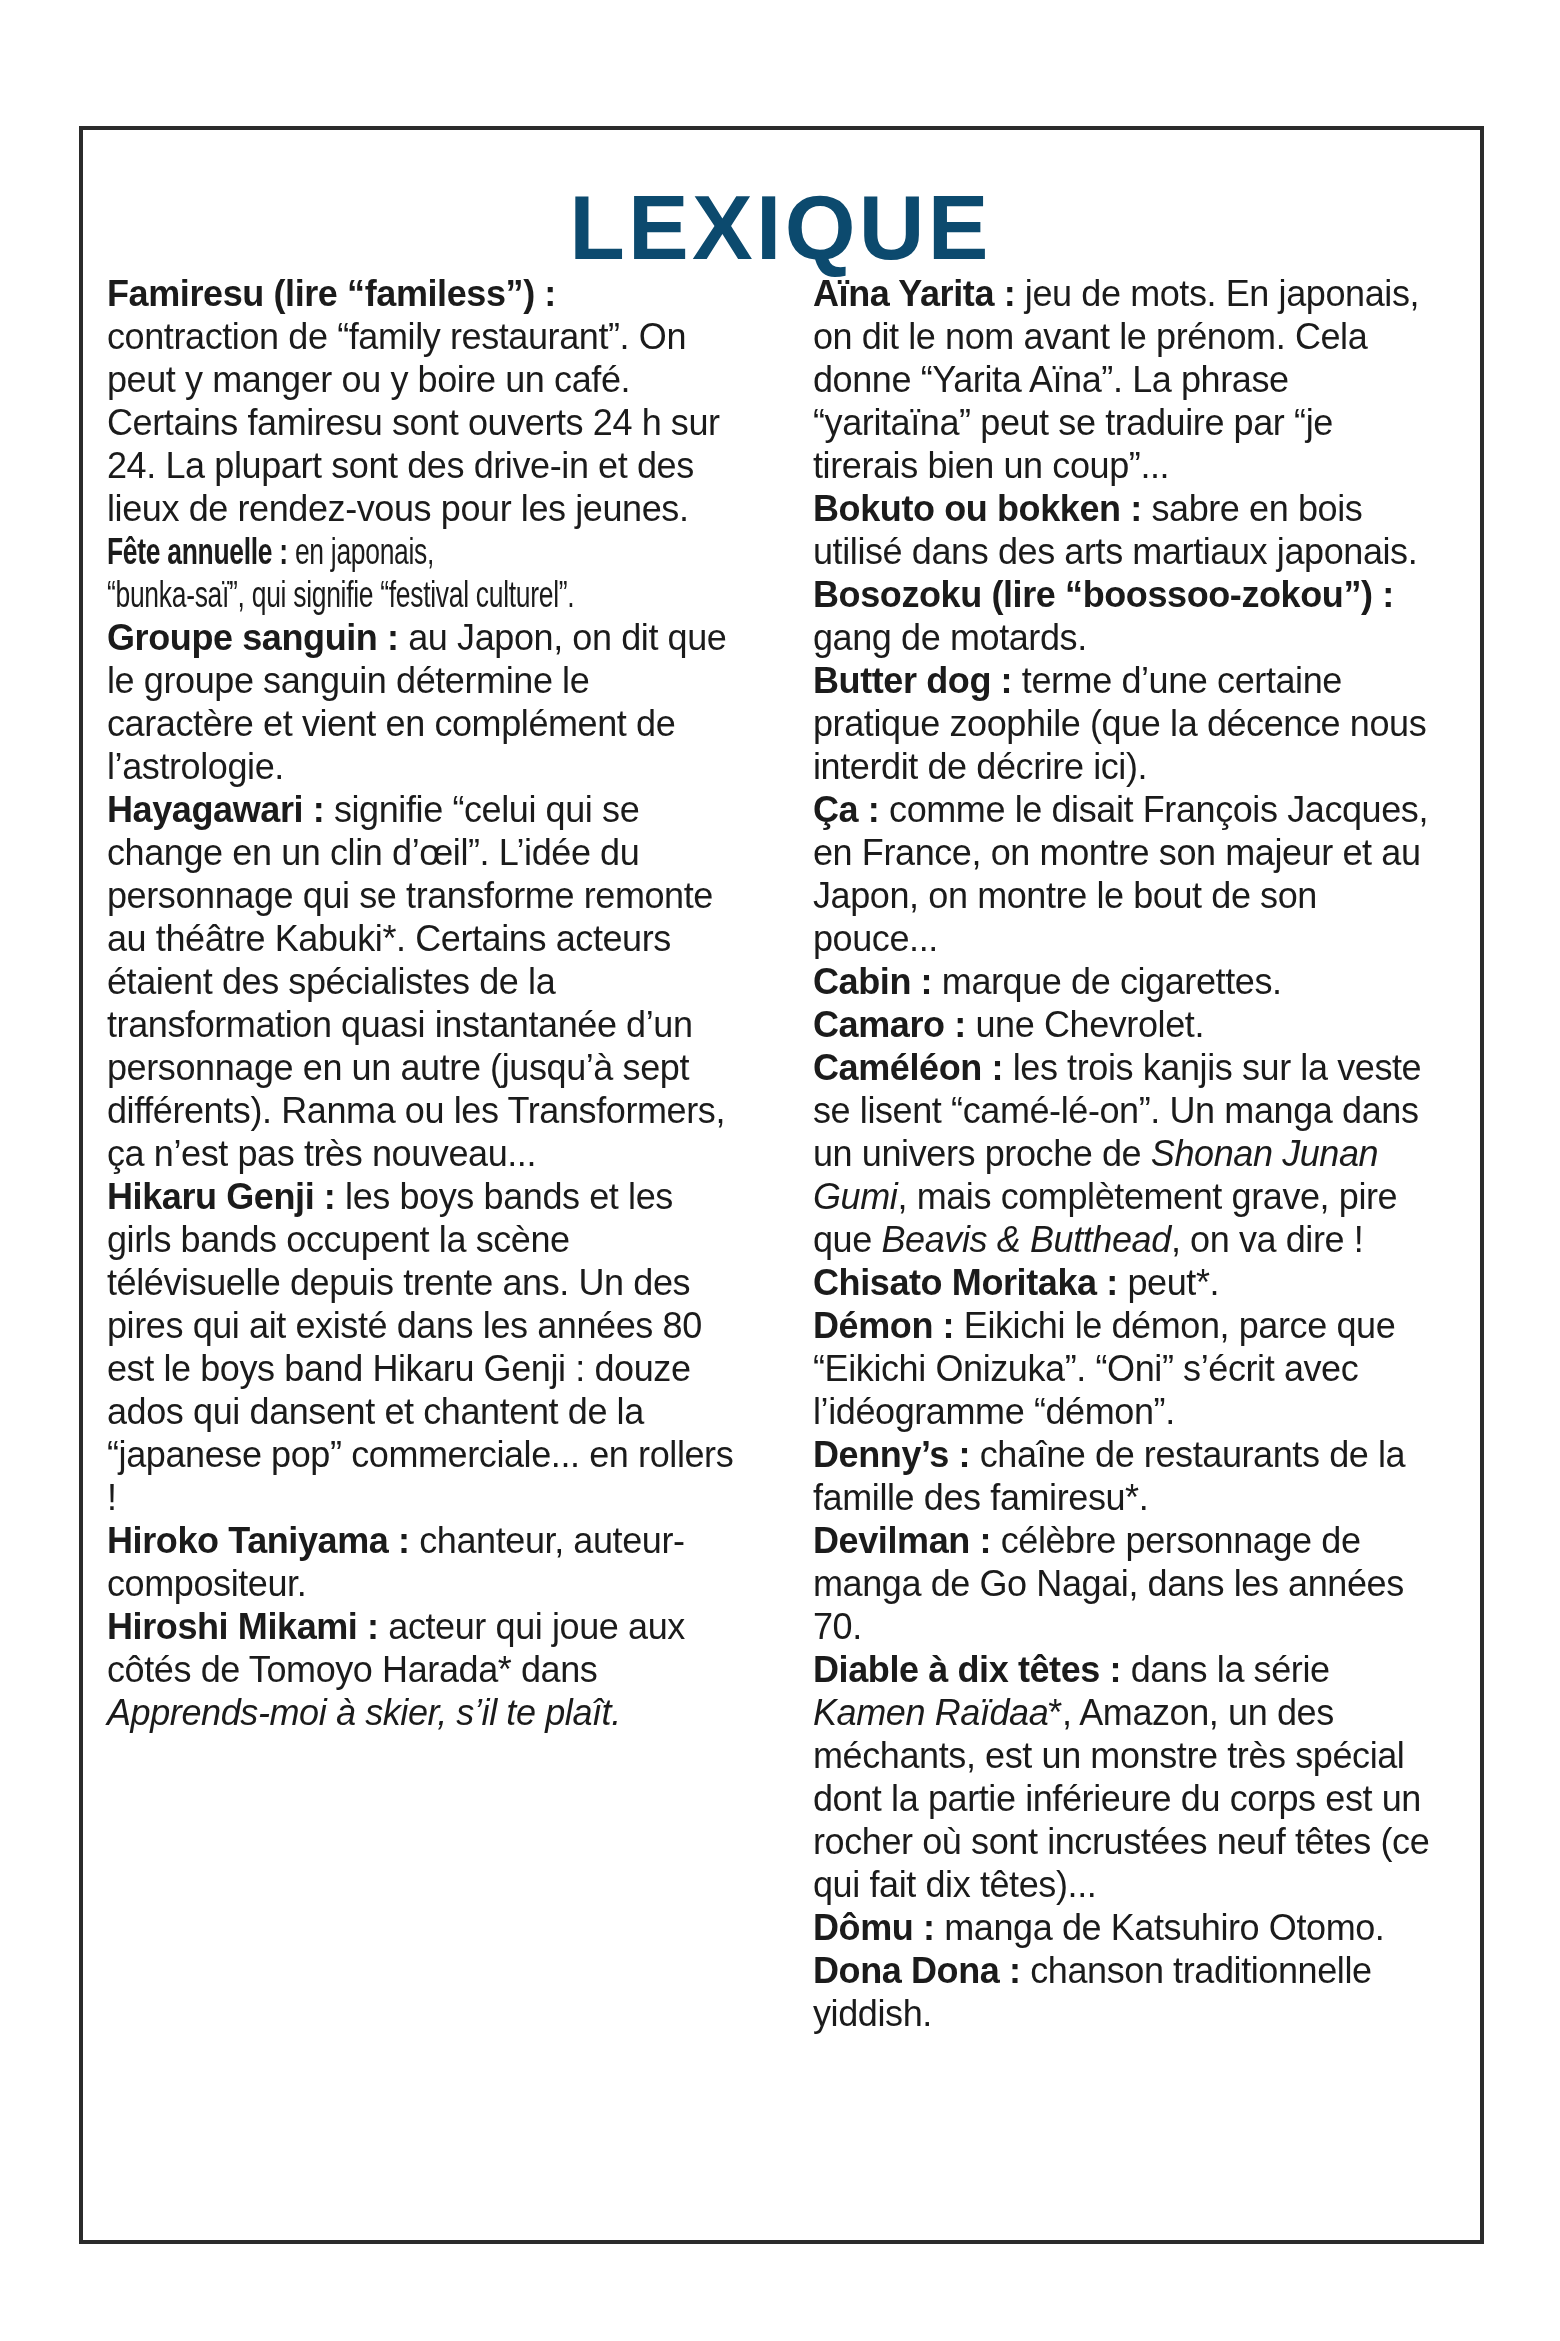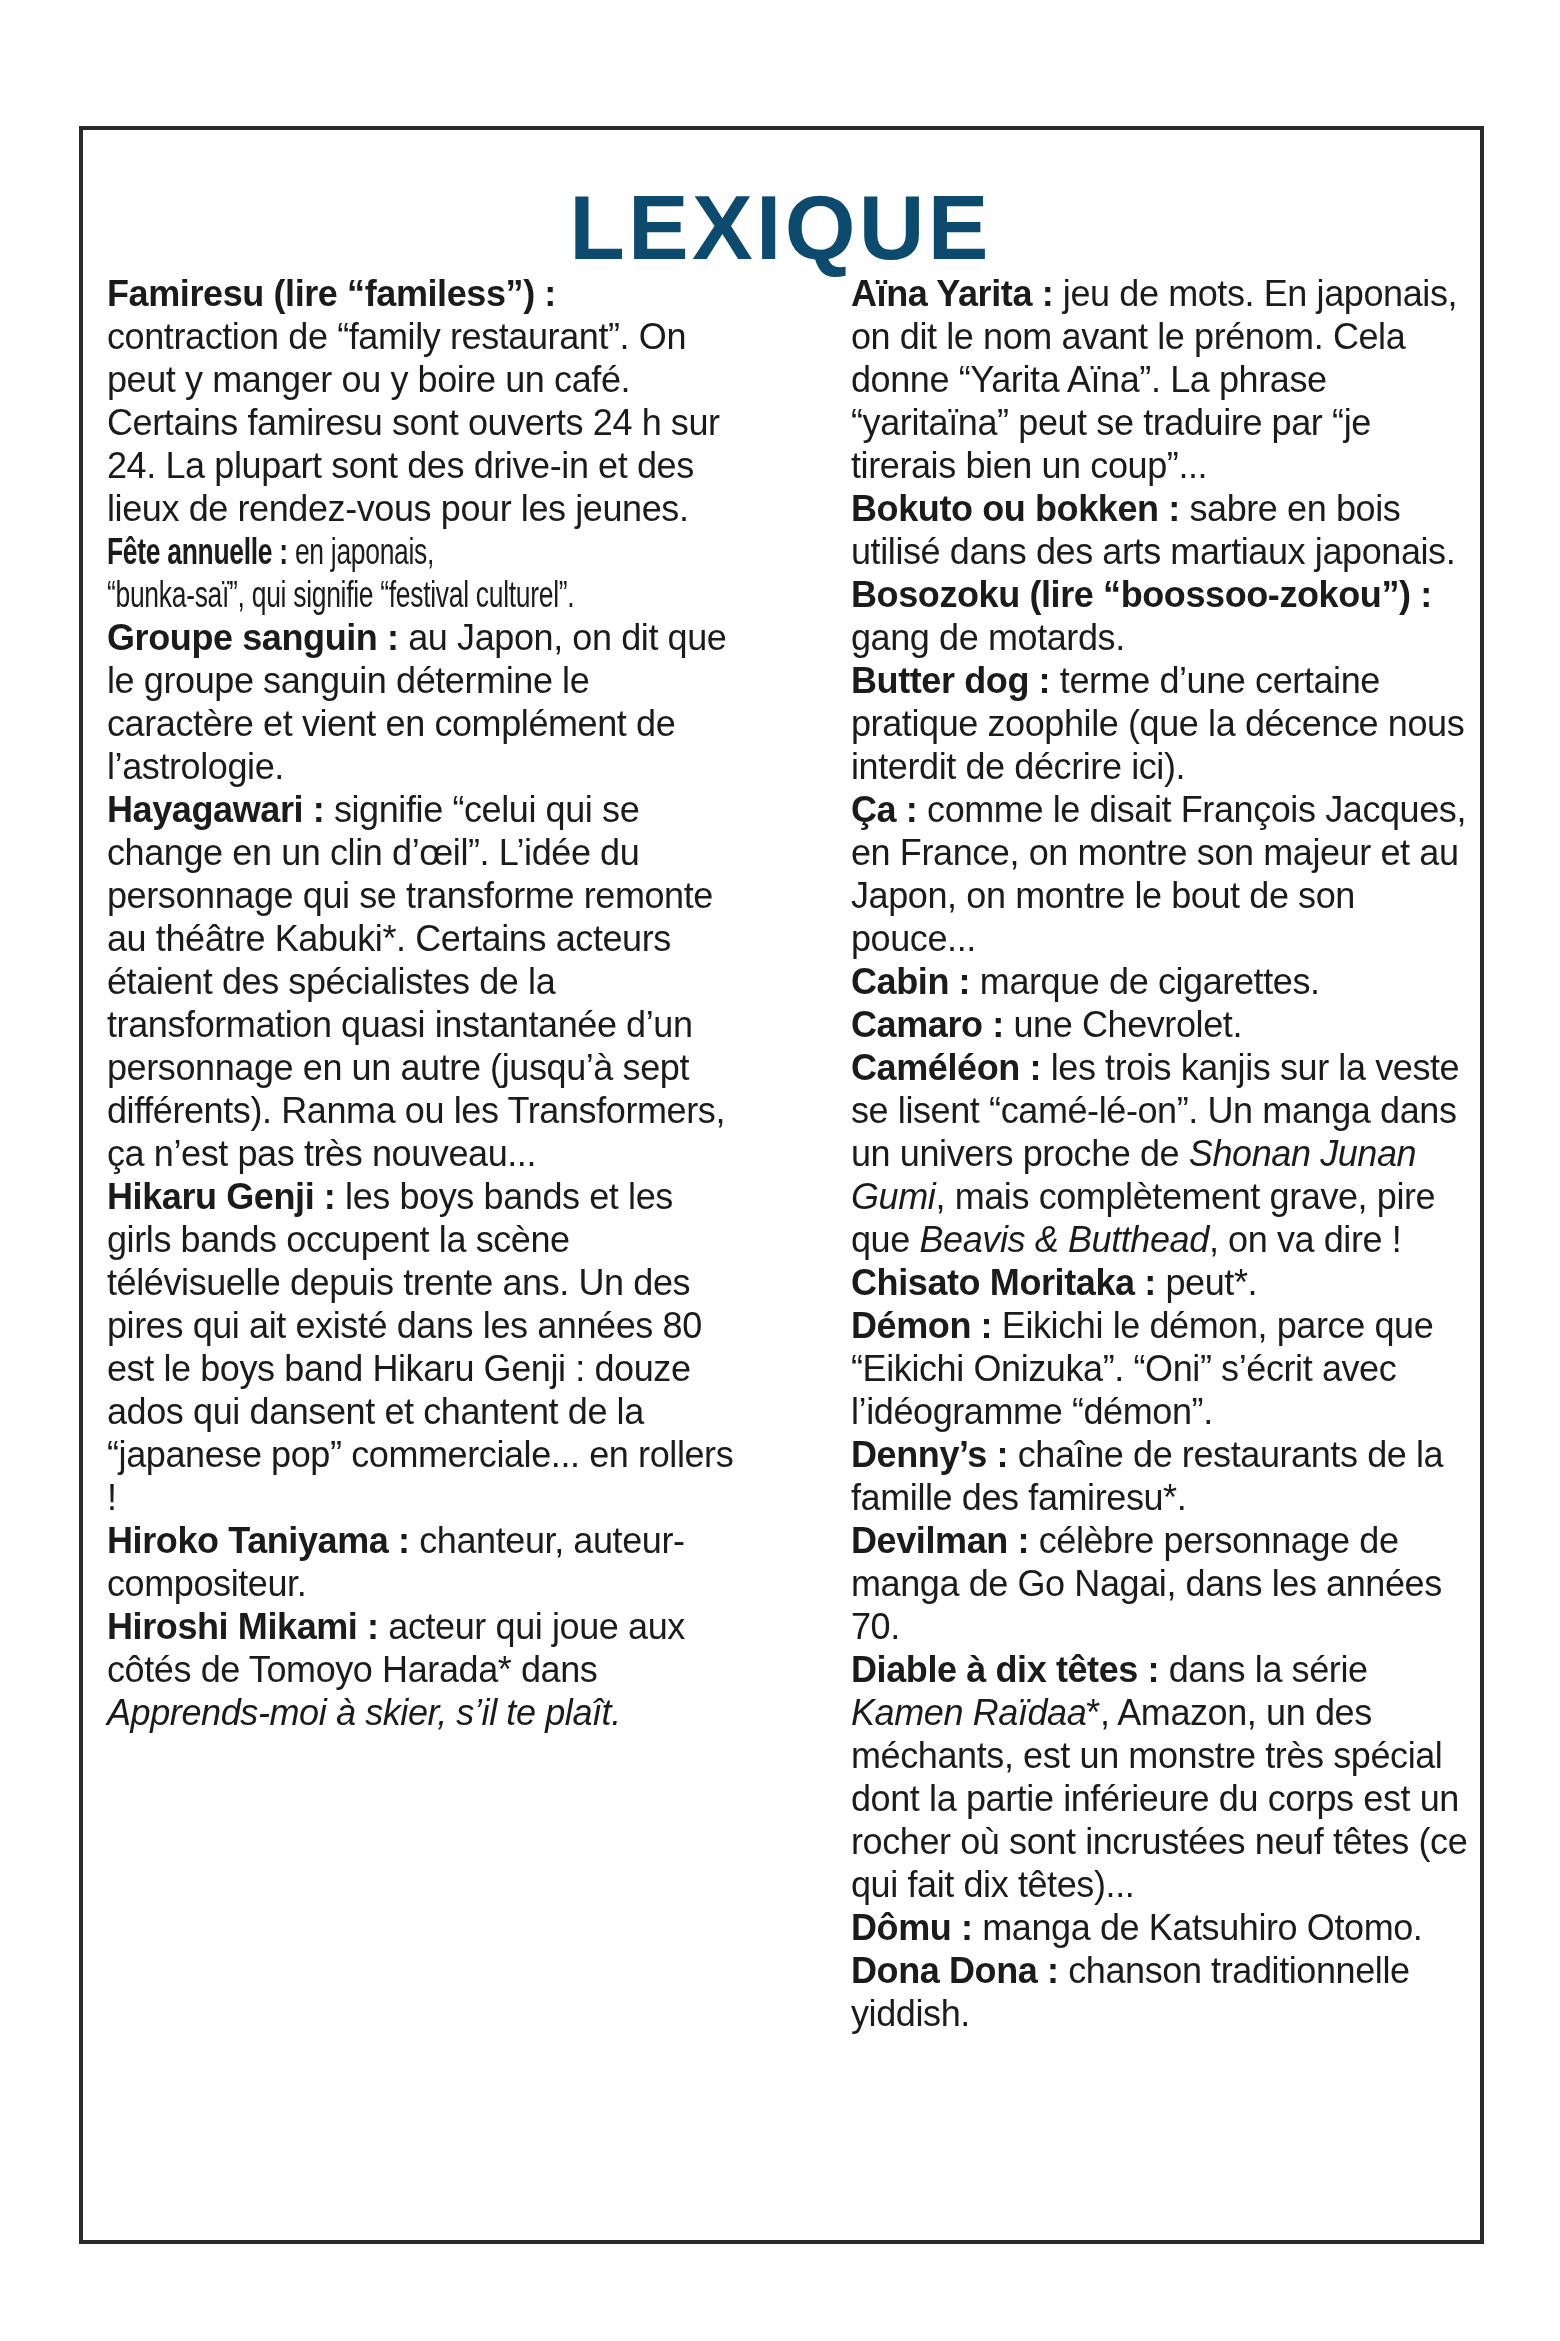--- a/index.html
+++ b/index.html
@@ -40,21 +40,21 @@
     font-weight: 700;
     letter-spacing: 3.3px;
     color: #0c4a6e;
   }
   .cols {
     position: absolute;
     left: 107px;
     top: 272px;
     width: 1349px;
     display: flex;
-    gap: 114px;
+    gap: 76px;
   }
   .col {
     width: 630px;
     flex: 0 0 630px;
   }
   .entry {
     margin: 0;
     font-size: 36px;
     line-height: 43px;
     letter-spacing: -0.4px;

